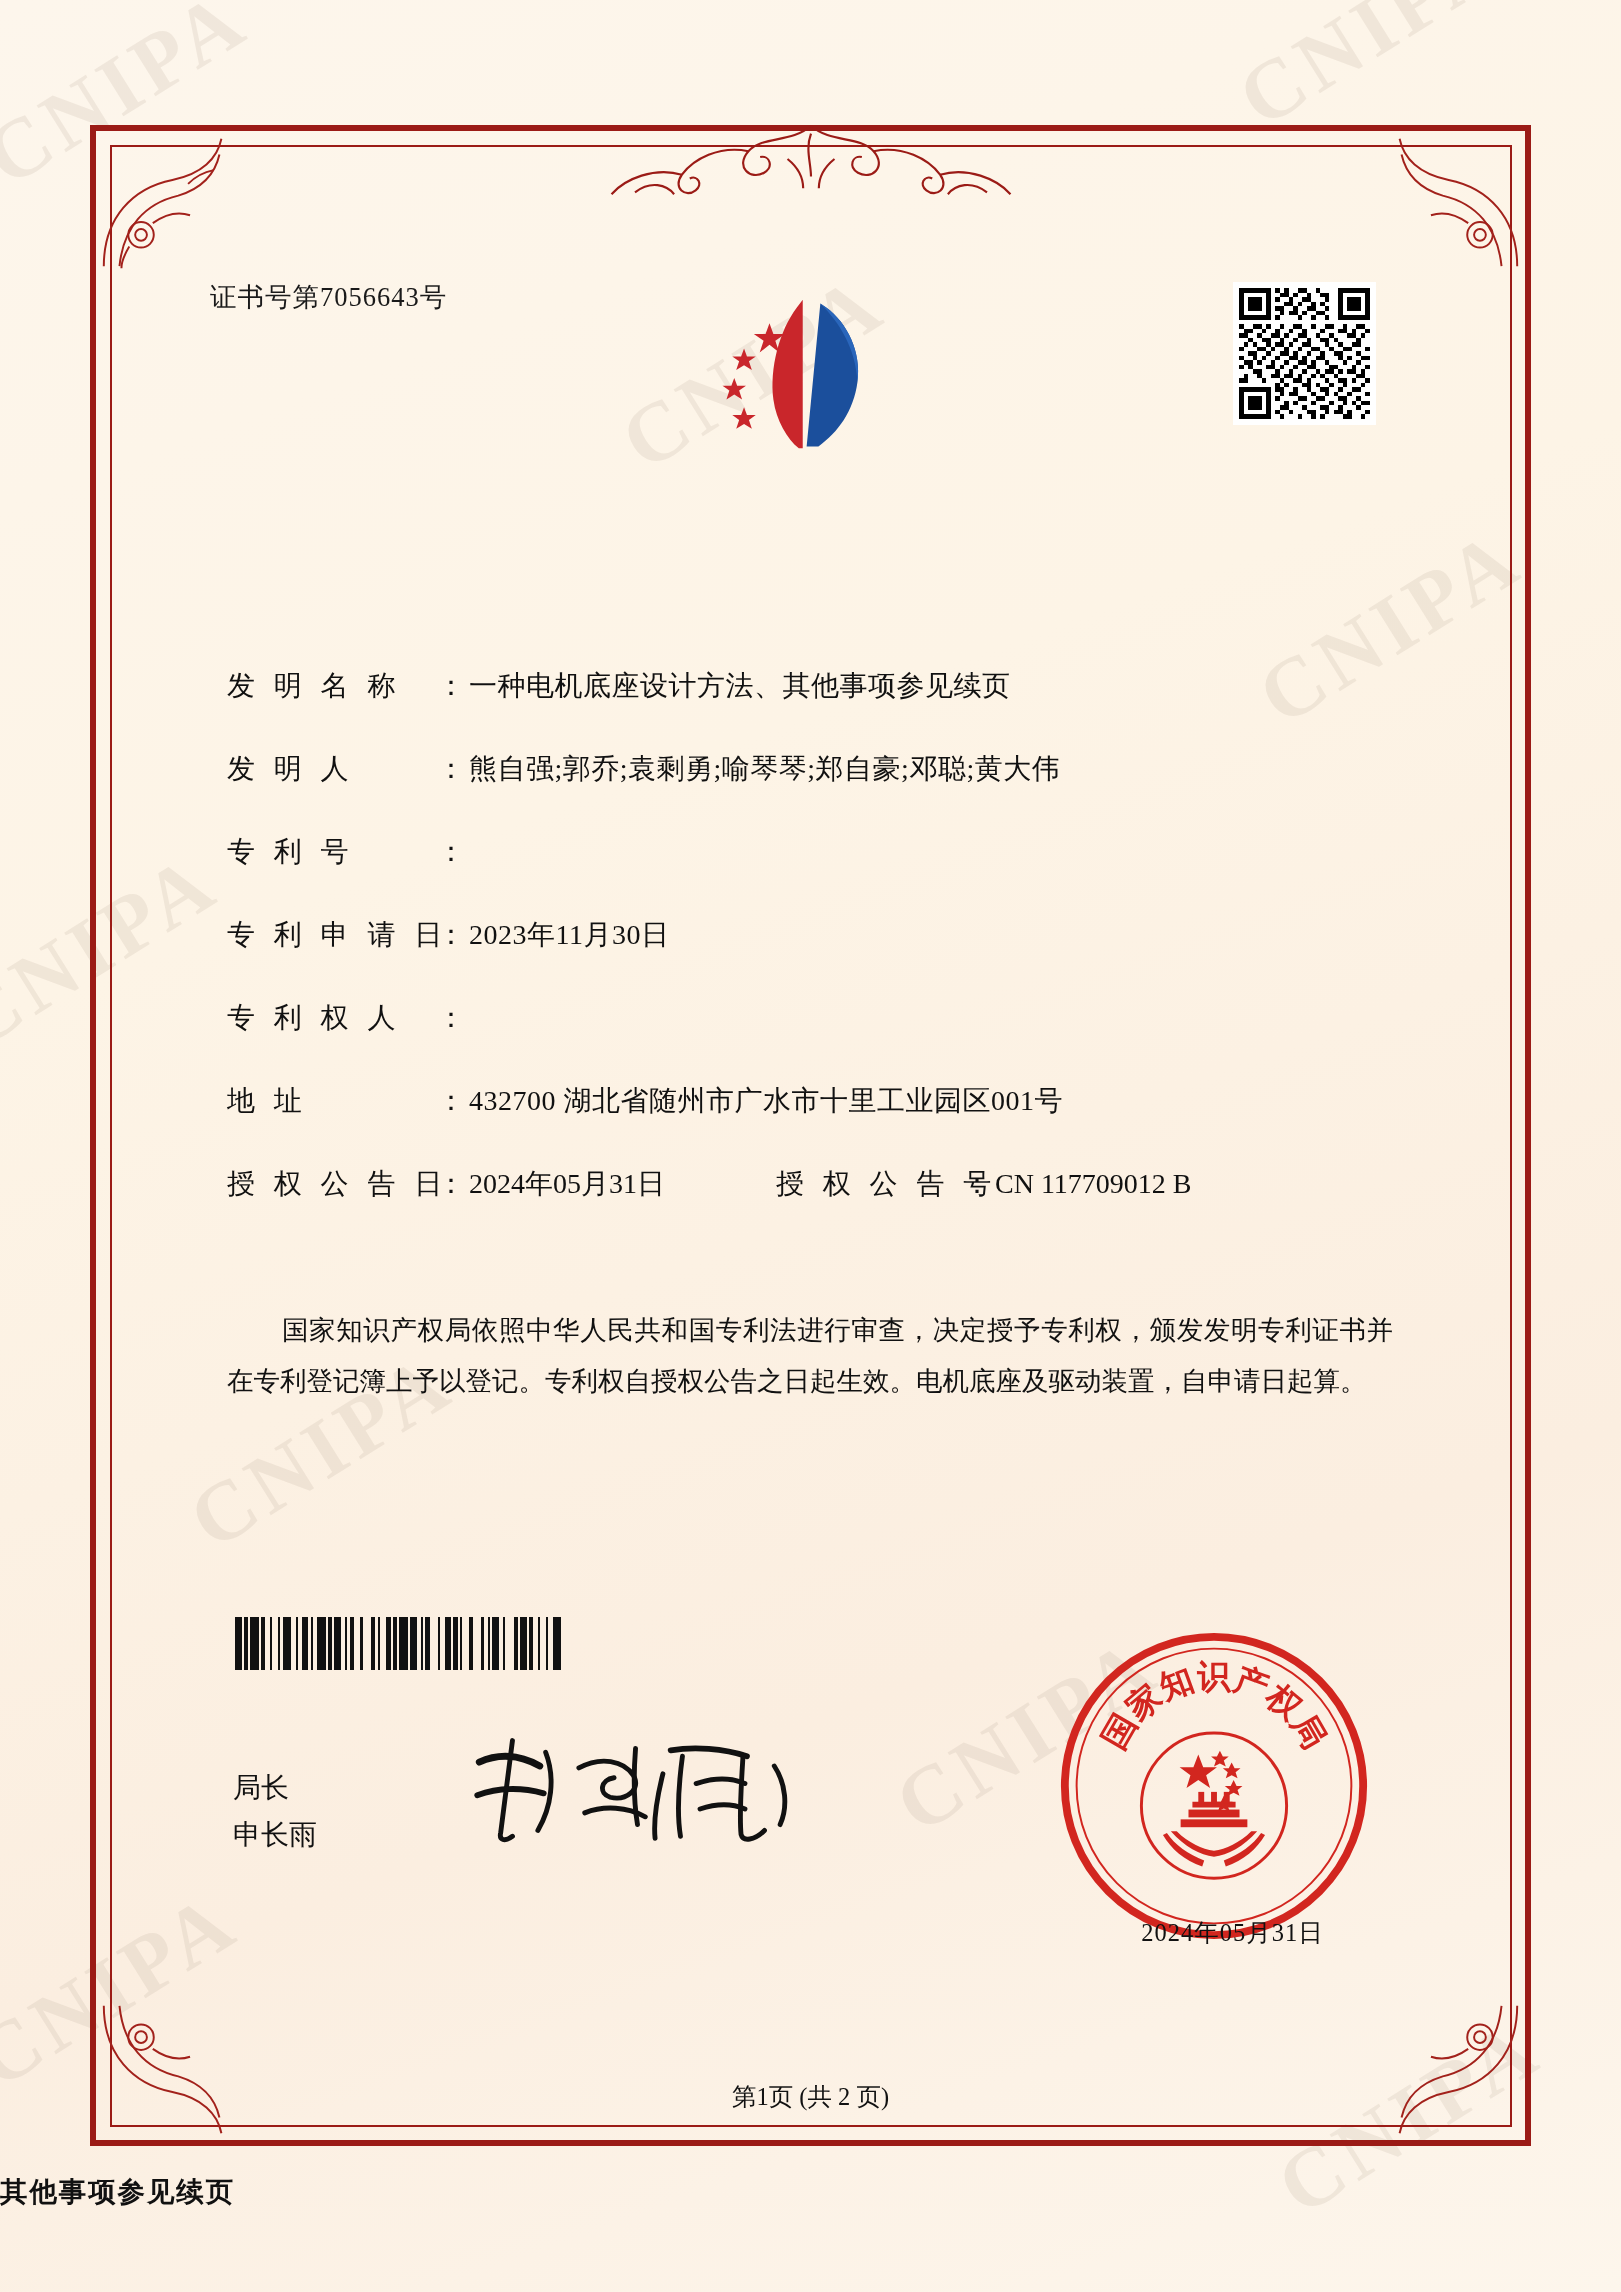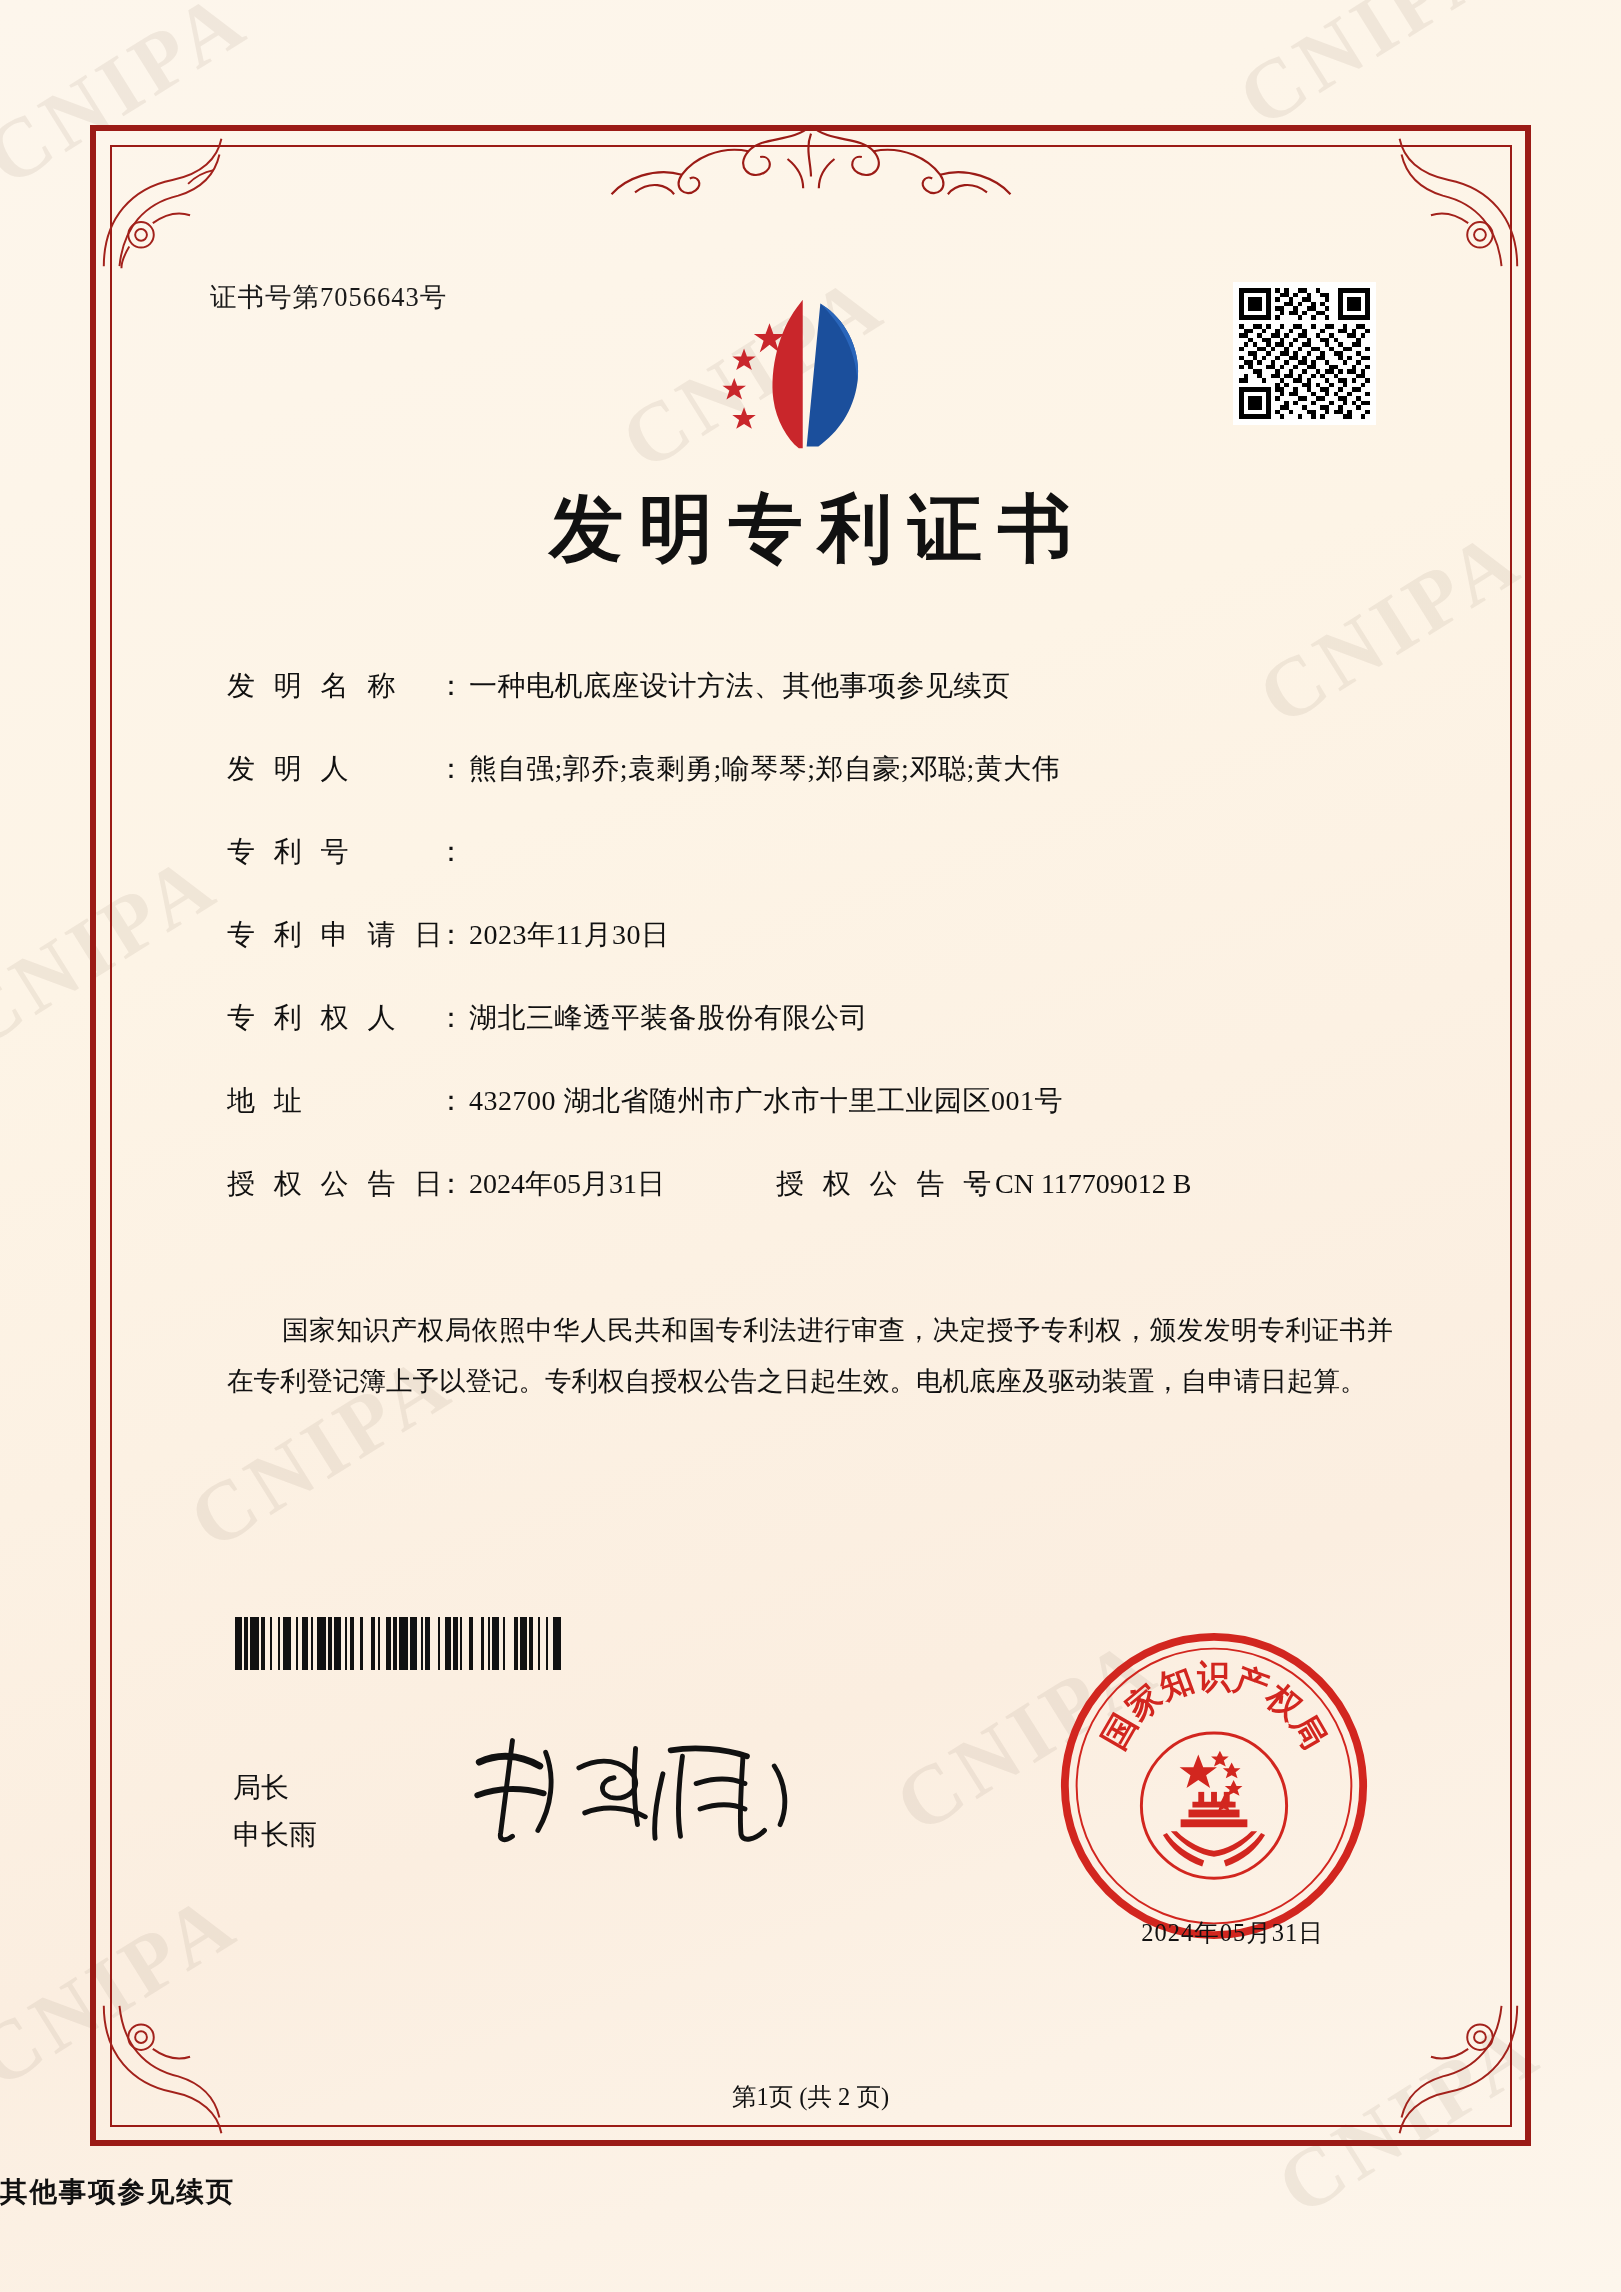--- a/index.html
+++ b/index.html
@@ -509,21 +509,20 @@
       <path d="M122 20 L128 24 C150 40, 164 70, 160 100 C158 66, 142 40, 122 20 Z" fill="#2a66bb"></path>
       <g fill="#c9262b">
         <polygon points="70,40 74,51 86,51 76,58 80,70 70,62 60,70 64,58 54,51 66,51"></polygon>
         <polygon points="44,66 47,74 56,74 49,79 52,88 44,83 36,88 39,79 32,74 41,74"></polygon>
         <polygon points="34,96 37,104 46,104 39,109 42,118 34,113 26,118 29,109 22,104 31,104"></polygon>
         <polygon points="44,126 47,134 56,134 49,139 52,148 44,143 36,148 39,139 32,134 41,134"></polygon>
       </g>
     </svg>
   </div>
 
-  <div class="title">发明专利证书</div>
 
   <div class="fields">
     <div class="row">
       <span class="label sp6">发 明 名 称</span>
       <span class="colon">：</span>
       <span class="value">一种电机底座设计方法、其他事项参见续页</span>
     </div>
     <div class="row">
       <span class="label sp6">发    明    人</span>
       <span class="colon">：</span>
@@ -534,21 +533,20 @@
       <span class="colon">：</span>
     </div>
     <div class="row">
       <span class="label sp6">专 利 申 请 日</span>
       <span class="colon">：</span>
       <span class="value">2023年11月30日</span>
     </div>
     <div class="row">
       <span class="label sp6">专 利 权 人</span>
       <span class="colon">：</span>
-      <span class="value">湖北三峰透平装备股份有限公司</span>
     </div>
     <div class="row">
       <span class="label sp6">地        址</span>
       <span class="colon">：</span>
       <span class="value">432700 湖北省随州市广水市十里工业园区001号</span>
     </div>
     <div class="row row-split">
       <span class="split-left">
         <span class="label sp6">授 权 公 告 日</span>
         <span class="colon">：</span>

